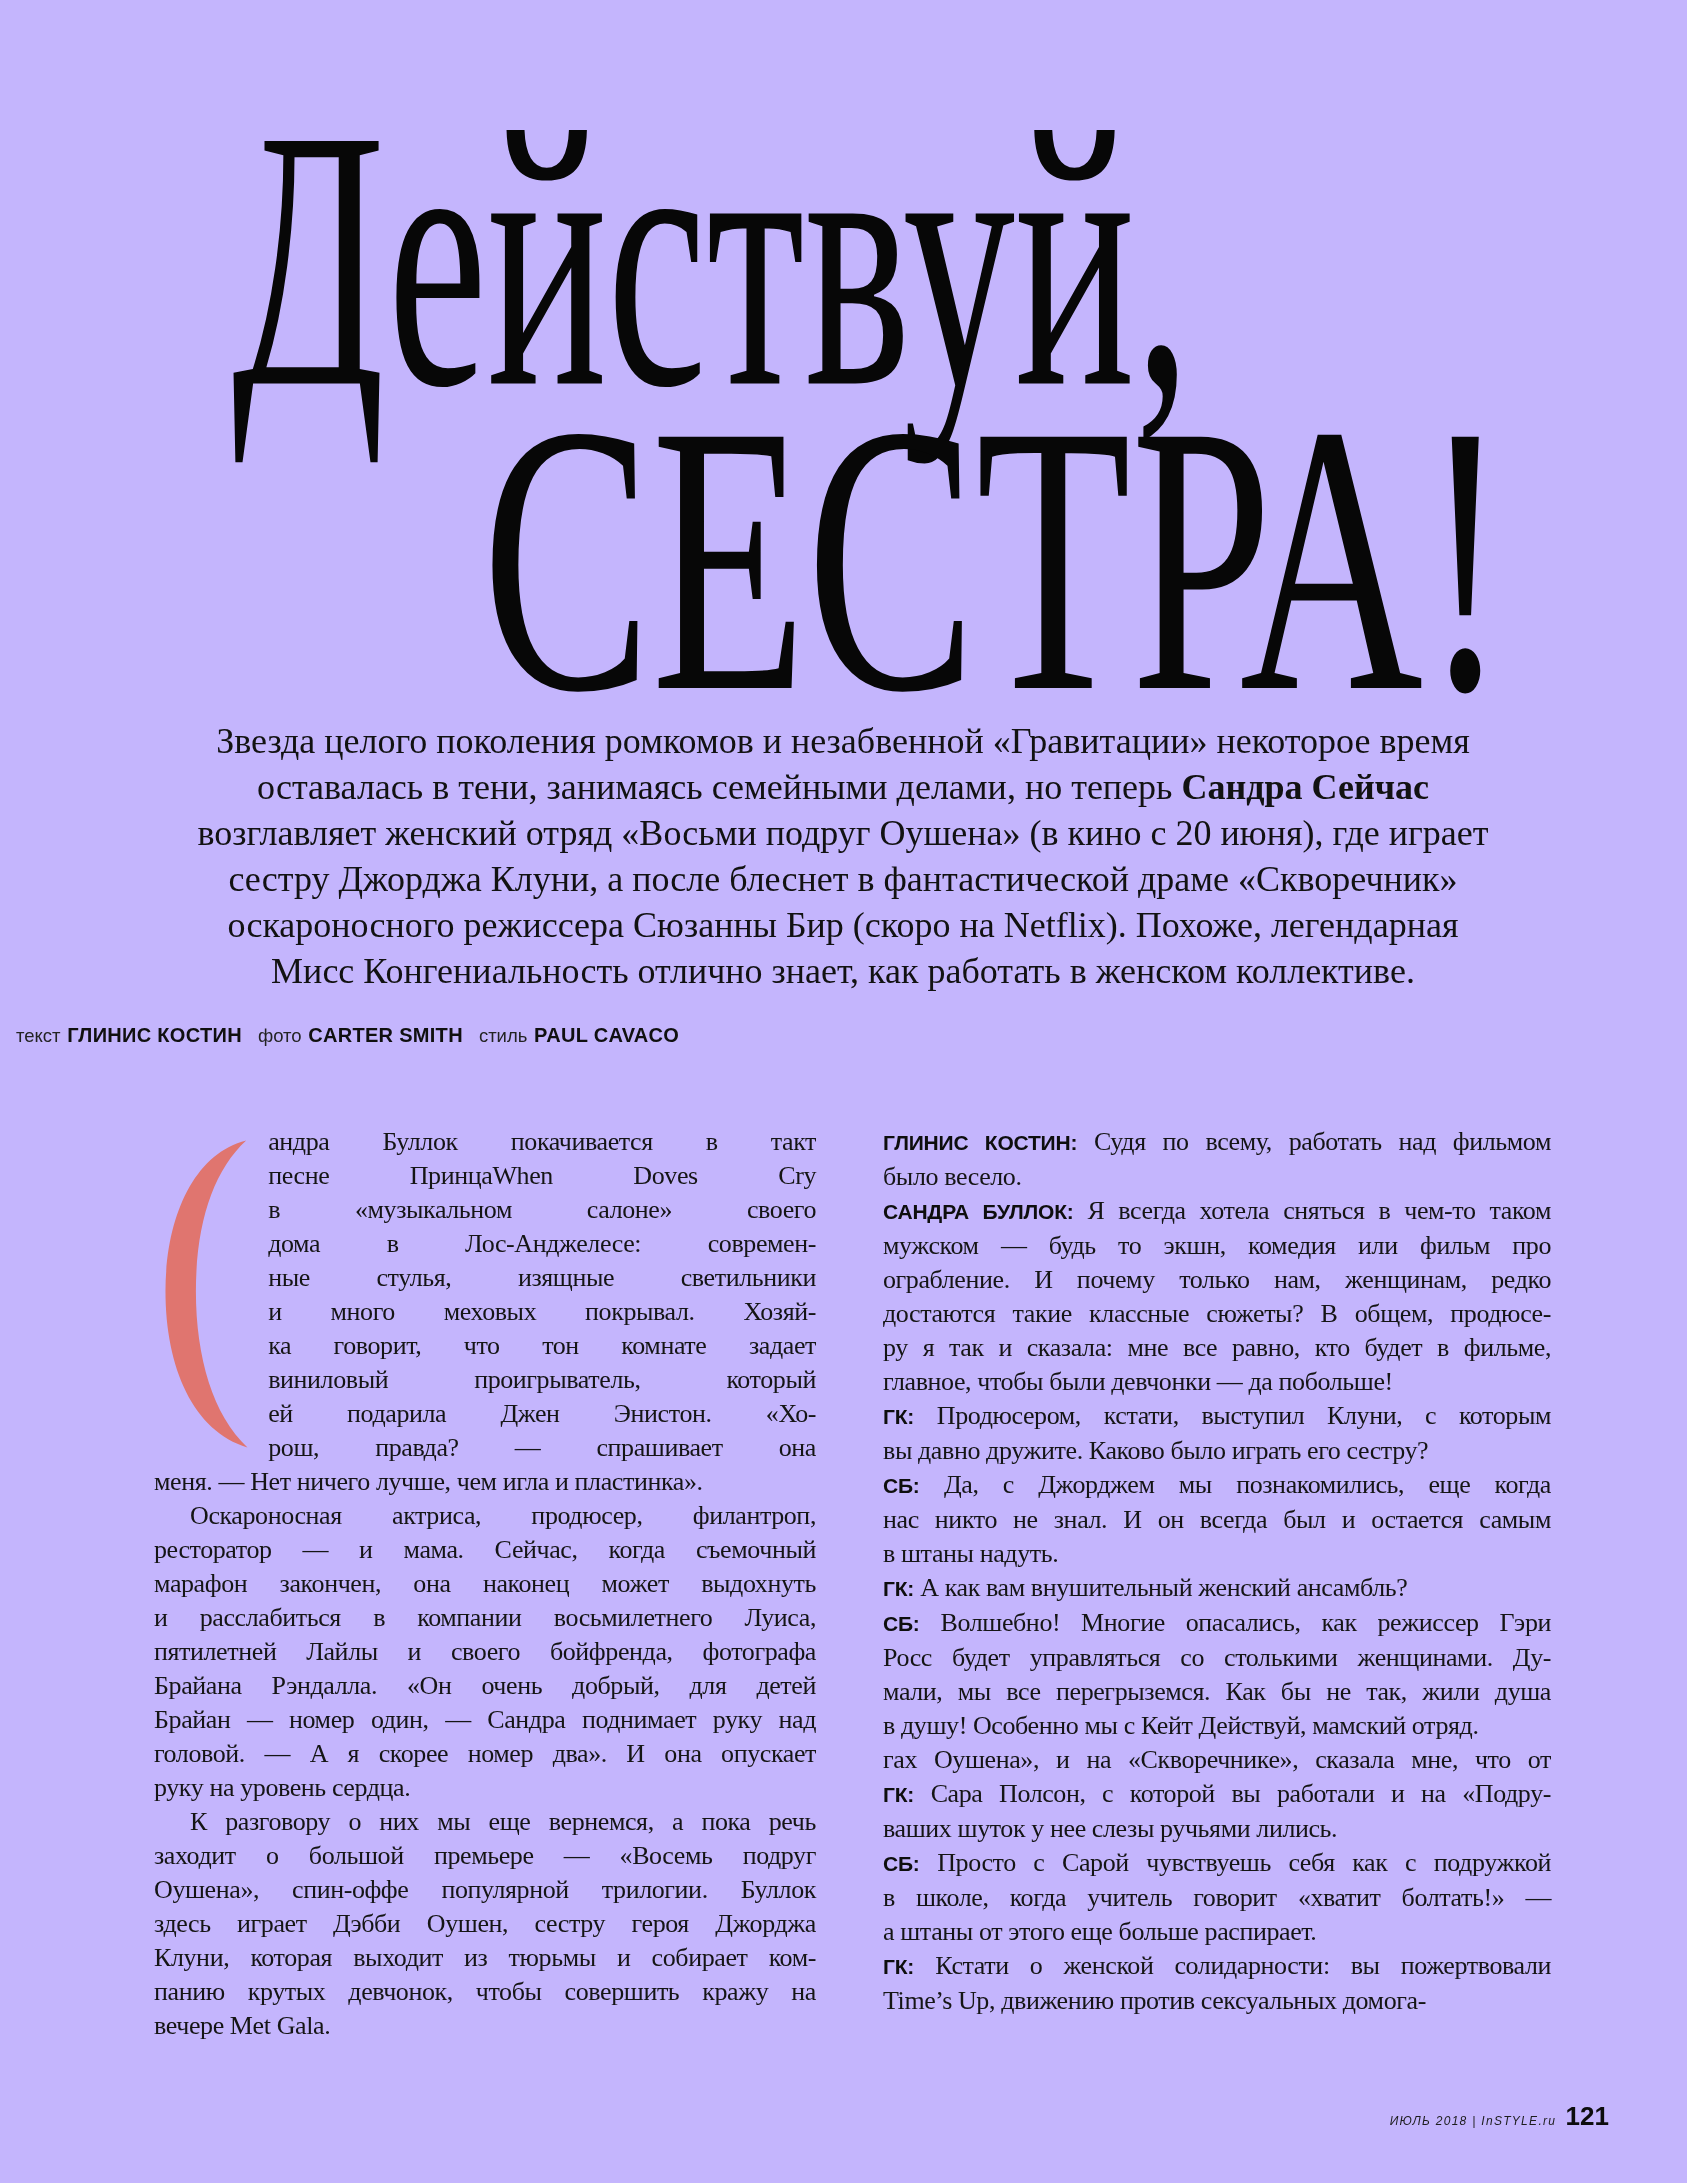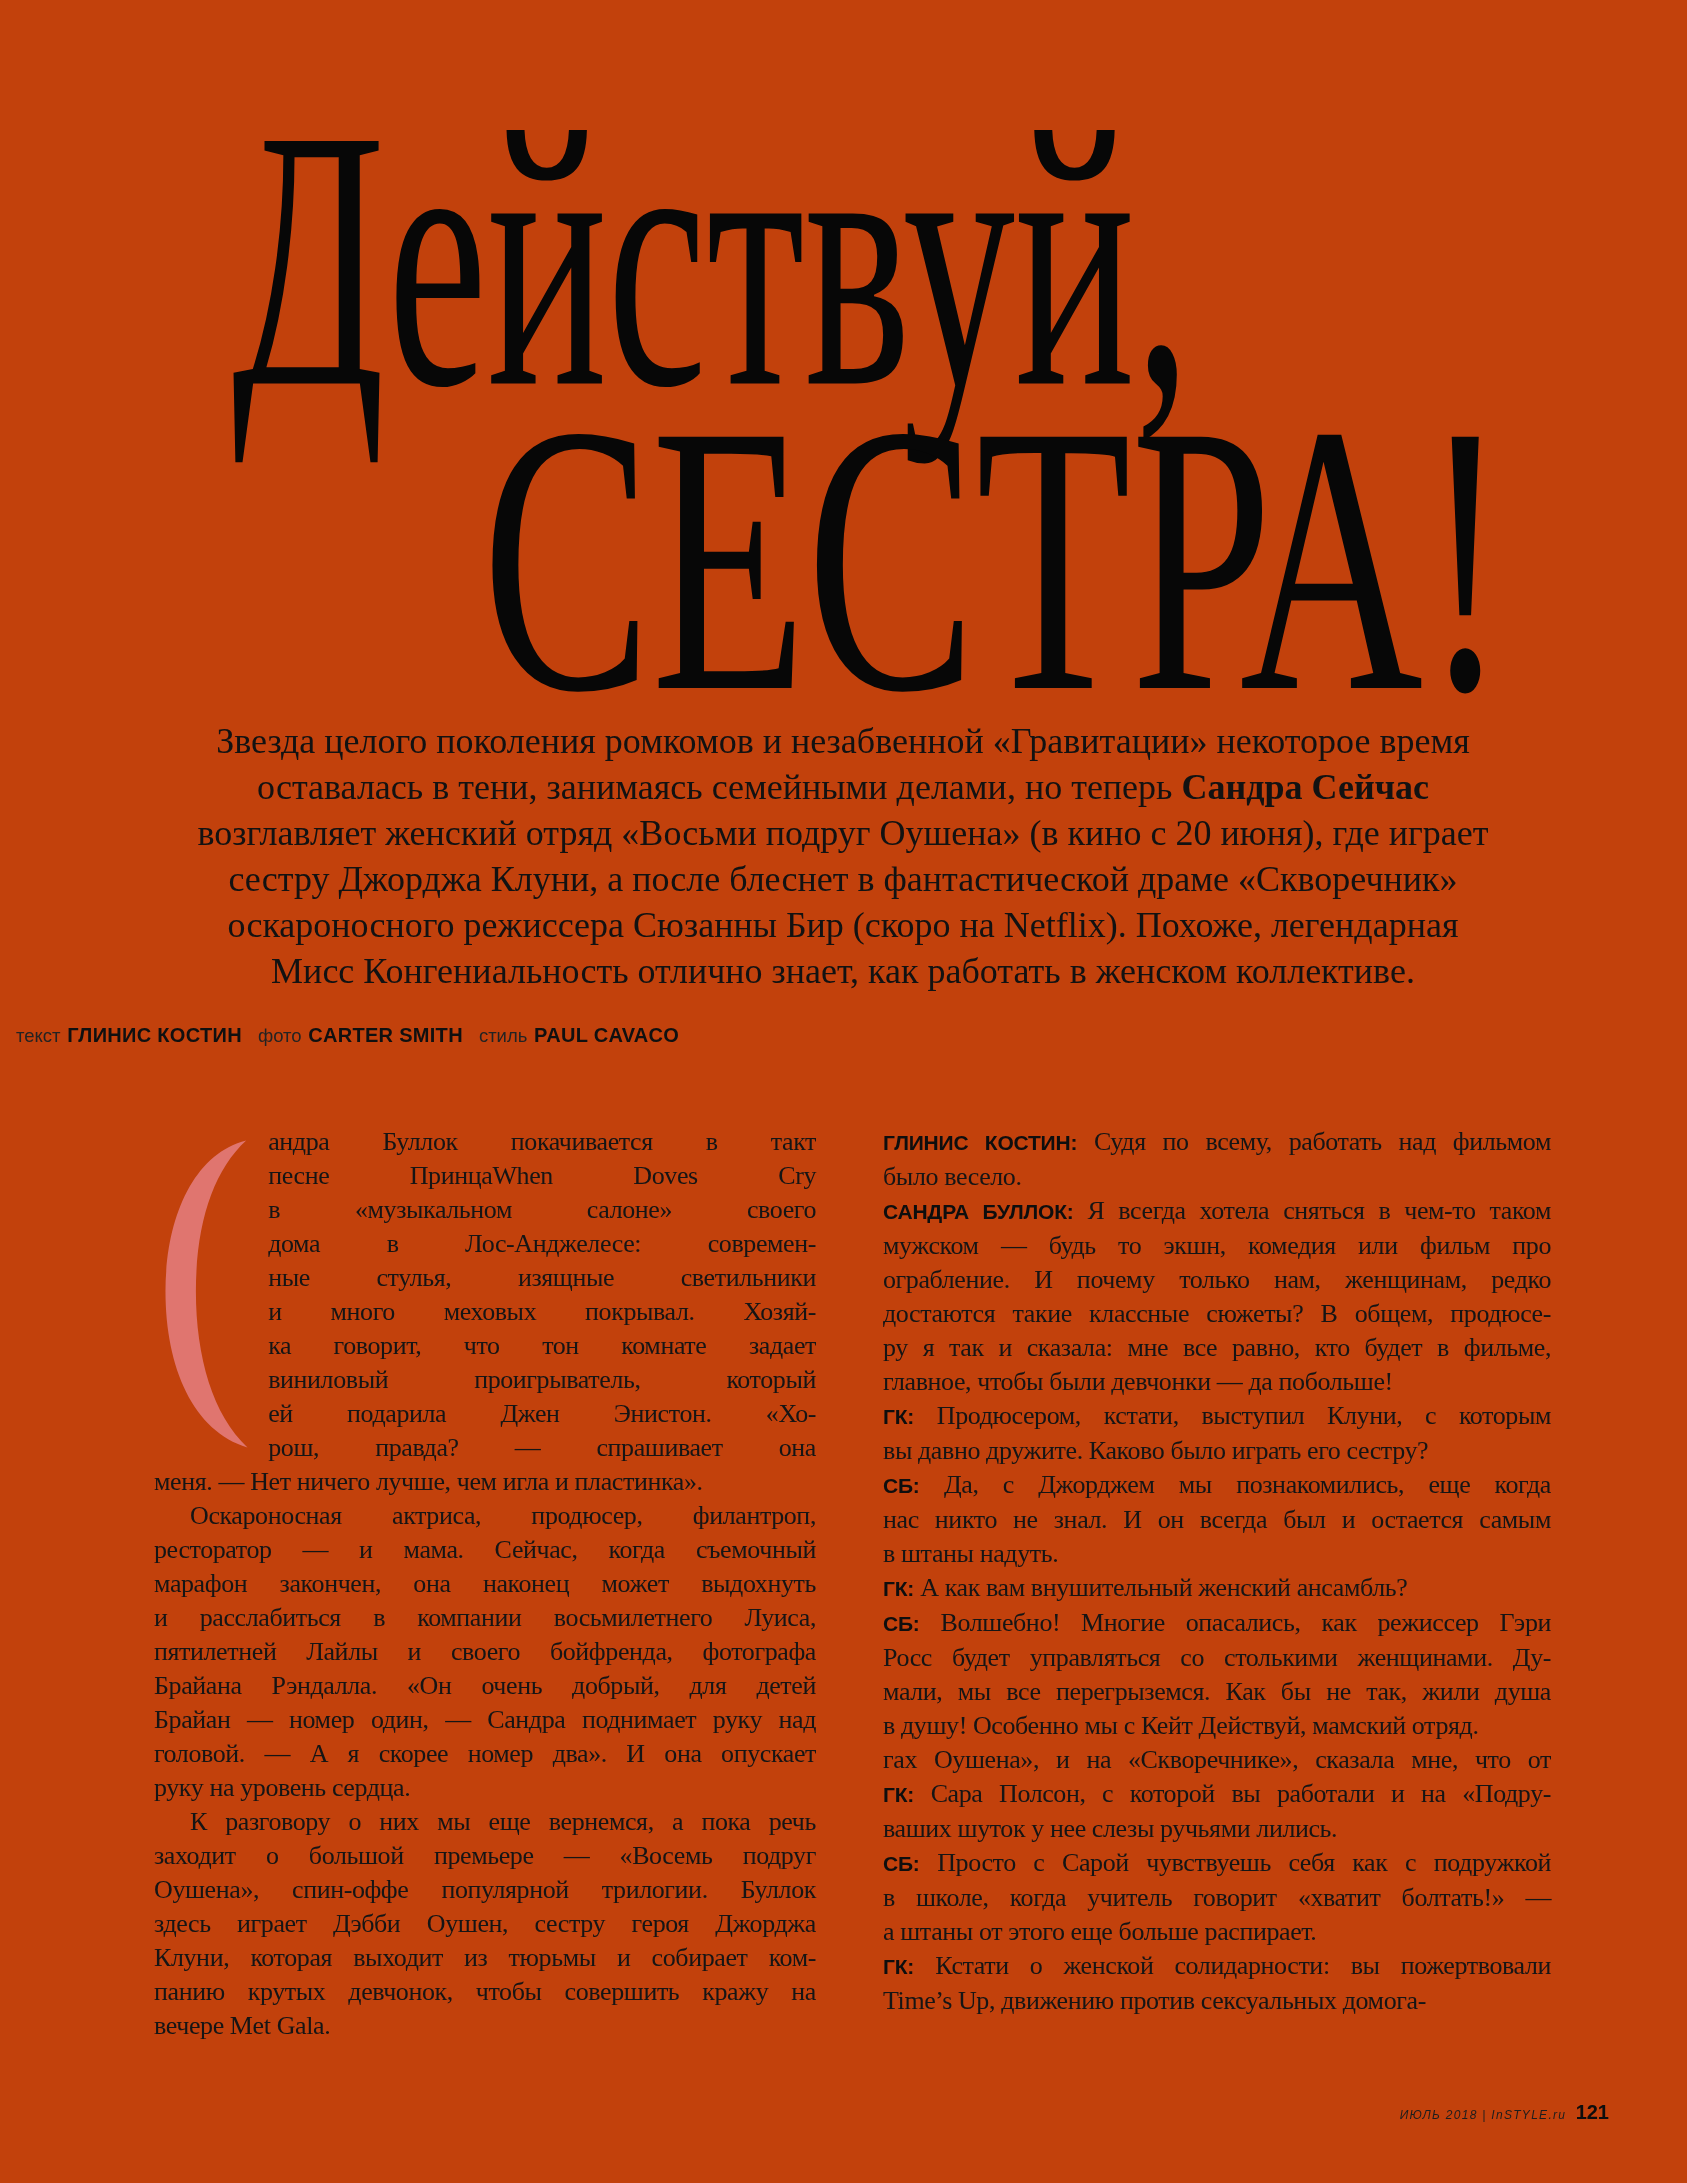--- a/index.html
+++ b/index.html
@@ -30,26 +30,26 @@
   .bline.ind{text-indent:36px;}
   .bline b{font-family:"Liberation Sans",sans-serif;font-weight:700;
            font-size:21px;letter-spacing:-0.2px;color:#0e0e0e;}
   
   .dropcap{float:left;width:101px;height:337px;margin:1.3px 13.2px 0 0;}
   .dropcap svg{width:101px;height:334px;display:block;}
   
   .footer{position:absolute;right:78px;top:2101px;display:flex;align-items:baseline;
           font-family:"Liberation Sans",sans-serif;}
   .issue{font-size:12px;letter-spacing:1.3px;color:#1d1d1d;font-style:italic;}
-  .pnum{font-size:20px;font-weight:700;margin-left:9.3px;color:#0d0d0d;}
+  .pnum{font-size:26px;font-weight:700;margin-left:9.3px;color:#0d0d0d;}
 </style>
 </head>
 <body>
 
-<div class="page" style="background: #c2410c;">
+<div class="page" style="background: #c4b5fd;">
 
   <svg class="hl hl1" width="992" height="397" viewBox="0 0 1500 600">
     <text x="0" y="430" font-size="560" textLength="1450" lengthAdjust="spacingAndGlyphs">Действуй,</text>
   </svg>
 
   <svg class="hl hl2" width="1072" height="397" viewBox="0 0 1620 600">
     <text x="0" y="390" font-size="580" textLength="1550" lengthAdjust="spacingAndGlyphs">СЕСТРА!</text>
   </svg>
 
   <div class="intro" id="intro">

